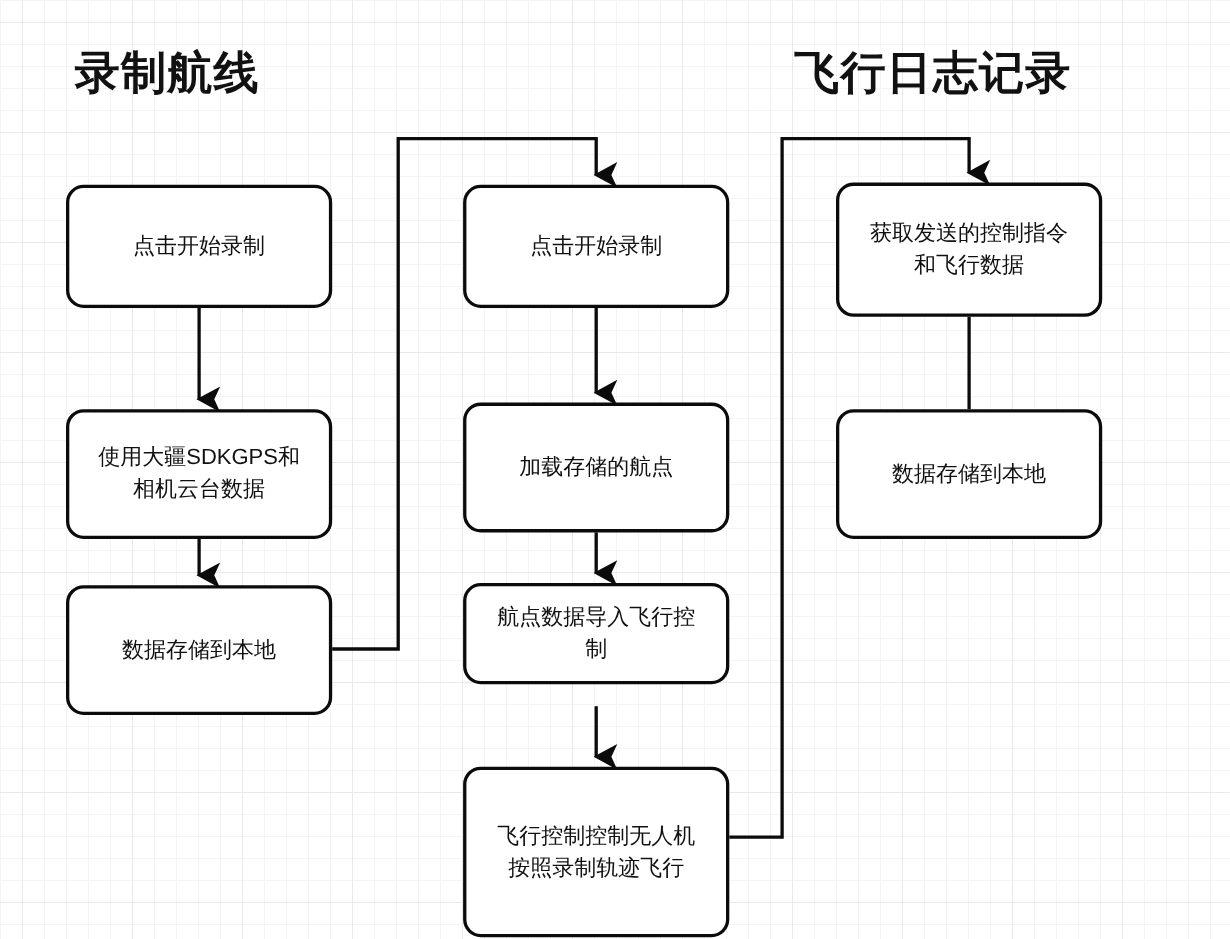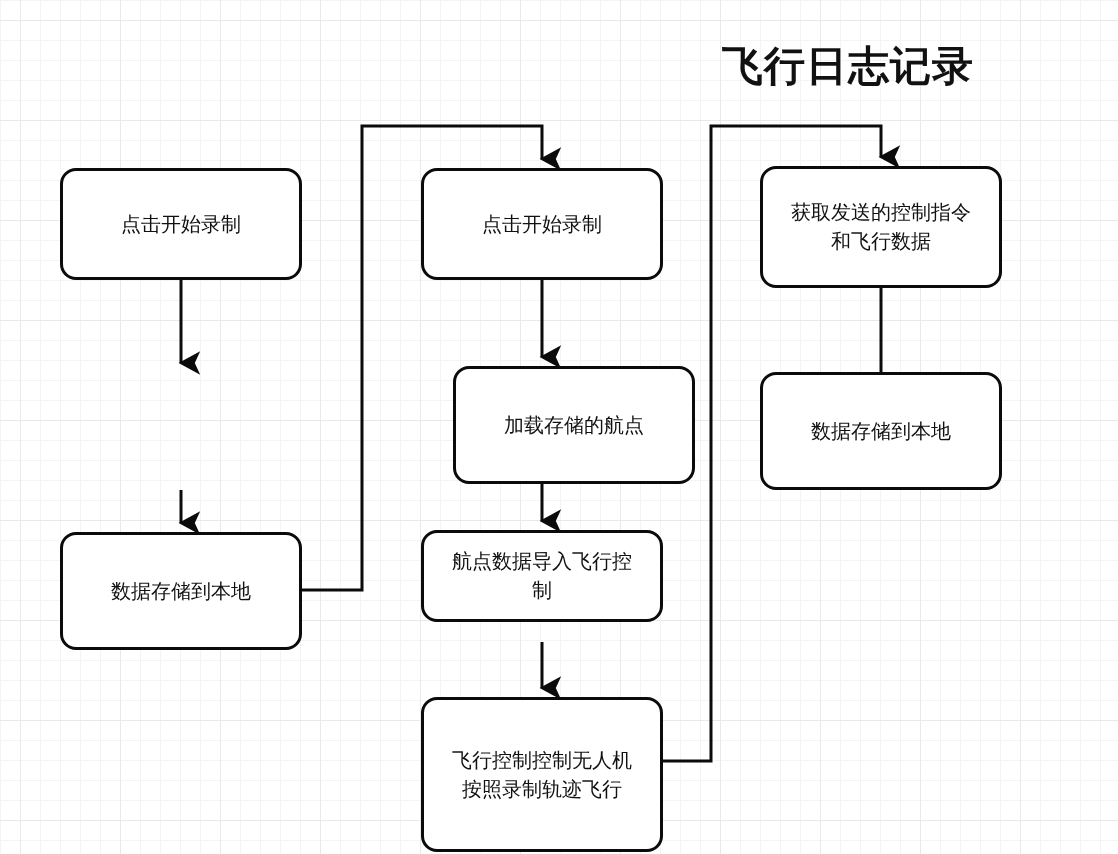--- a/index.html
+++ b/index.html
@@ -77,20 +77,21 @@
     stroke-width: 3;
     stroke-linecap: butt;
     stroke-linejoin: miter;
   }
 </style>
 </head>
 <body>
 
 <div id="canvas">
 
+  <div class="col-title" style="left:68px; top:46px;">录制航线</div>
   <div class="col-title" style="left:722px; top:46px;text-align:right;">飞行日志记录</div>
 
   <svg class="edge-svg" viewBox="0 0 1118 854">
     <defs>
       <marker id="arrowhead" markerWidth="9" markerHeight="9" refX="4.5" refY="7.6" orient="auto" markerUnits="strokeWidth">
         <path d="M 0.6 1.2 L 4.5 8.4 L 8.4 1.2 L 4.5 3.0 Z" fill="#0b0b0b"></path>
       </marker>
     </defs>
 
     <path class="edge-path" marker-end="url(#arrowhead)" d="M 181 280 L 181 363"></path>
@@ -106,28 +107,32 @@
     <path class="edge-path" marker-end="url(#arrowhead)" d="M 542 642 L 542 688"></path>
 
     <path class="edge-path" marker-end="url(#arrowhead)" d="M 663 761 L 711 761 L 711 126 L 881 126 L 881 157"></path>
 
     <path class="edge-path" d="M 881 288 L 881 372"></path>
   </svg>
 
   <div class="node" style="left:60px; top:168px; width:242px; height:112px;">
     <span class="label">点击开始录制</span>
   </div>
+  <div class="node" style="left:60px; top:372px; width:242px; height:118px;">
+    <span class="label">使用大疆SDKGPS和
+相机云台数据</span>
+  </div>
   <div class="node" style="left:60px; top:532px; width:242px; height:118px;">
     <span class="label">数据存储到本地</span>
   </div>
 
   <div class="node" style="left:421px; top:168px; width:242px; height:112px;">
     <span class="label">点击开始录制</span>
   </div>
-  <div class="node" style="left:421px; top:366px; width:242px; height:118px;margin-left:32px;">
+  <div class="node" style="left:421px; top:366px; width:242px; height:118px;">
     <span class="label">加载存储的航点</span>
   </div>
   <div class="node" style="left:421px; top:530px; width:242px; height:92px;">
     <span class="label">航点数据导入飞行控
 制</span>
   </div>
   <div class="node" style="left:421px; top:697px; width:242px; height:155px;">
     <span class="label">飞行控制控制无人机
 按照录制轨迹飞行</span>
   </div>

